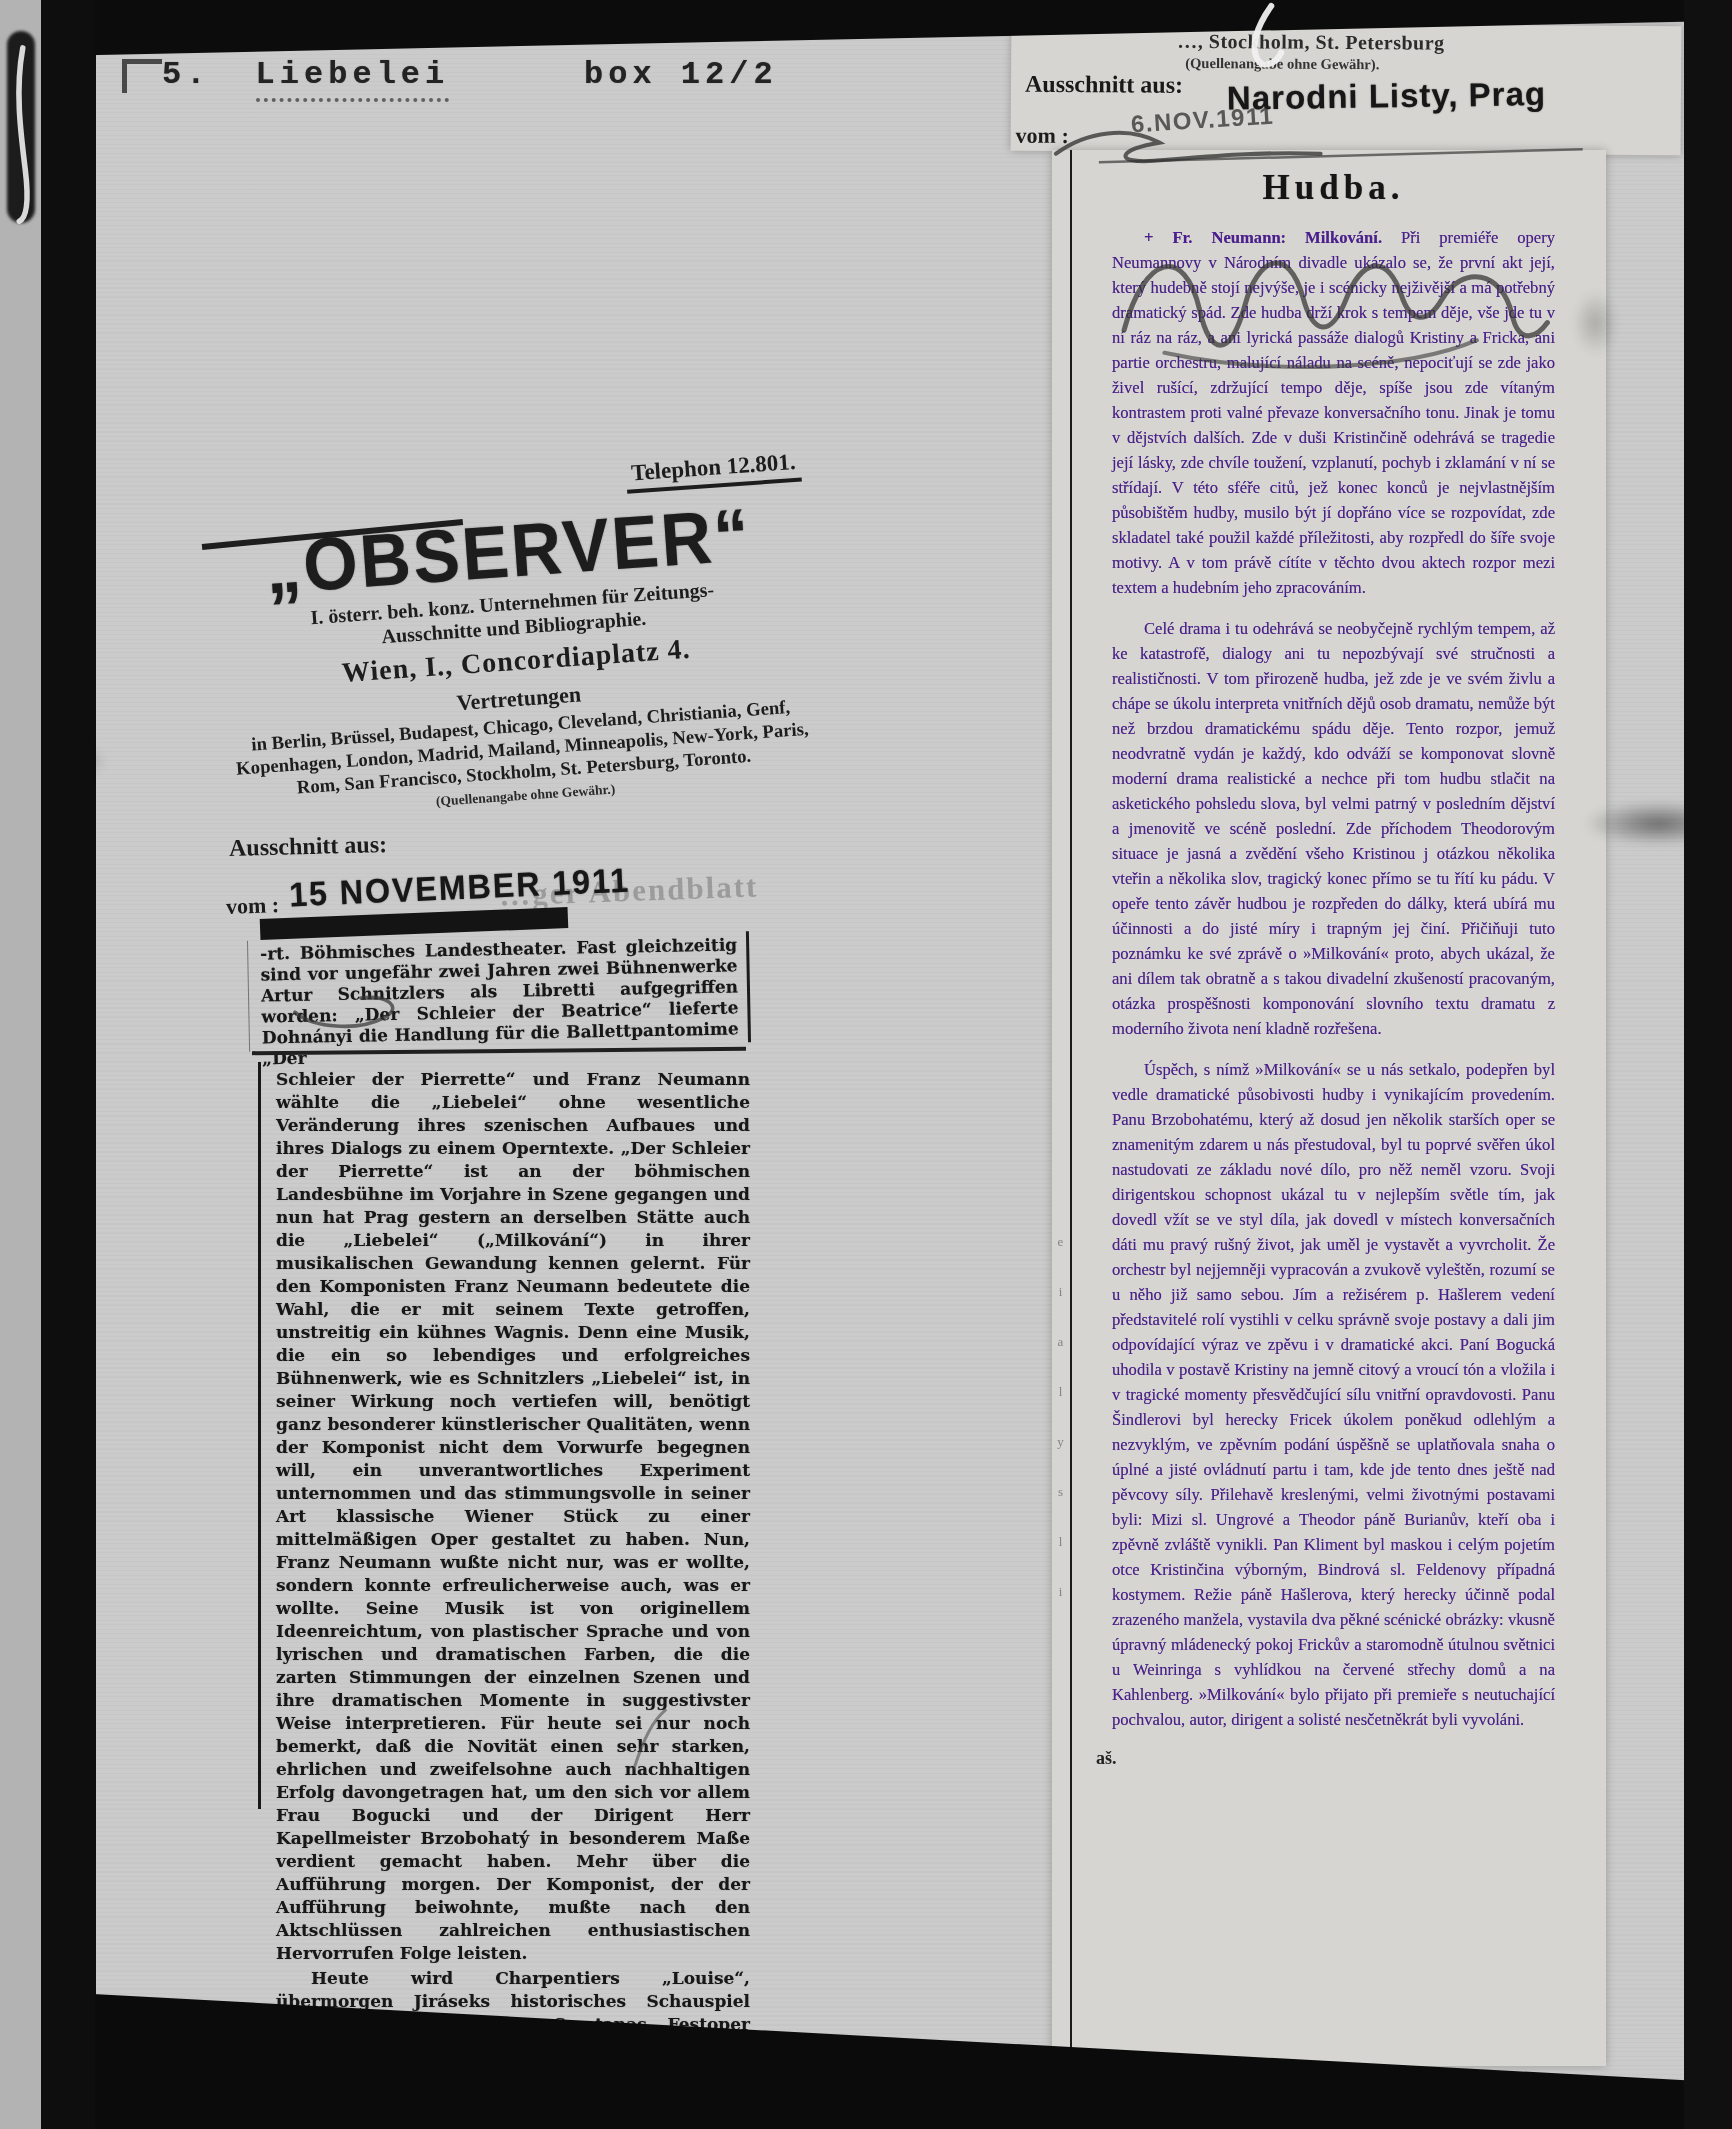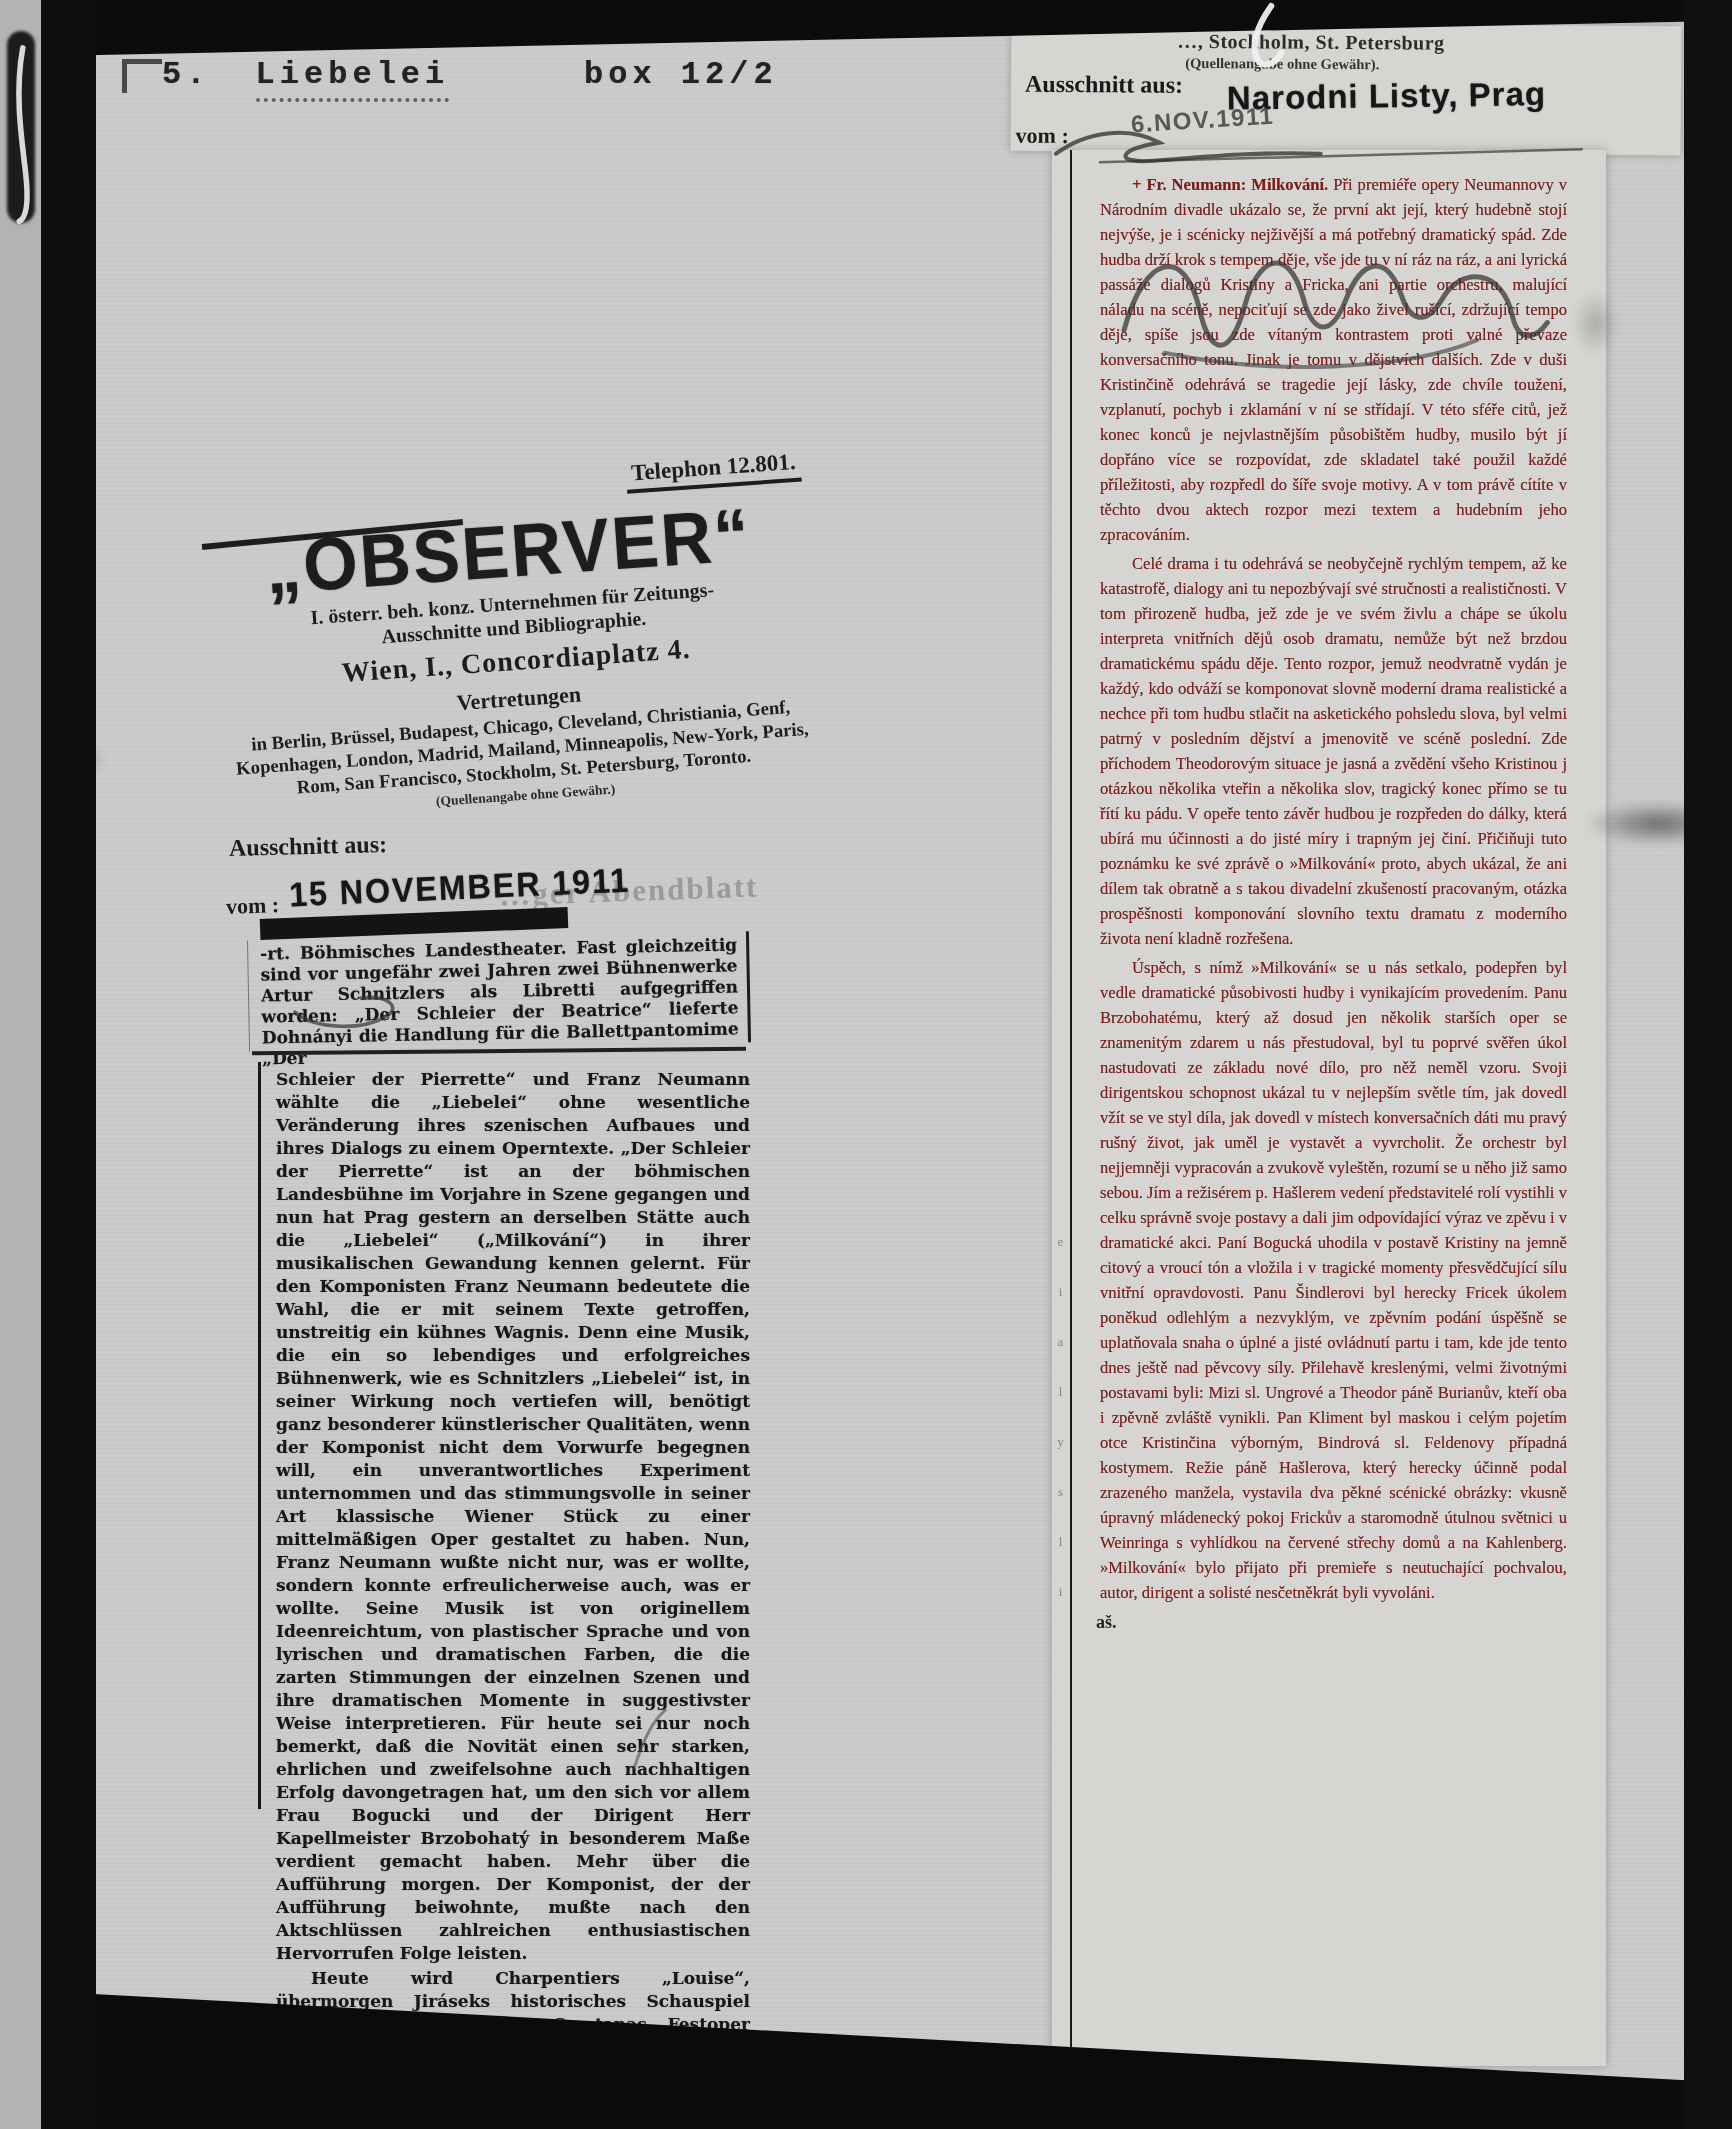--- a/index.html
+++ b/index.html
@@ -74,21 +74,21 @@
   .rsrc{position:absolute;left:216px;top:53px;font-size:33px;letter-spacing:1px;transform:rotate(-1.2deg);}
   .rdate{position:absolute;left:120px;top:83px;font-family:"Liberation Sans",sans-serif;font-weight:700;
          font-size:24px;color:rgba(40,40,40,.72);transform:rotate(-4deg);letter-spacing:1.5px;}
   .rvom{position:absolute;left:5px;top:101px;font-weight:700;font-size:22px;color:#1c1c1c;}
   
   .czclip{left:1052px;top:150px;width:554px;height:1916px;}
   .cz-rule{position:absolute;left:18px;top:0;bottom:0;width:2px;background:#1b1b1b;}
   .cz-inner{position:absolute;left:44px;right:35px;top:18px;}
   .cz-title{text-align:center;font-weight:700;font-size:35px;letter-spacing:5px;color:#151515;
             margin:0 0 17px 0;text-shadow:0 0 1px rgba(20,20,20,.4);}
-  .cz-inner p{margin:4px;font-size:16.6px;line-height:25px;text-align:justify;text-indent:32px;color:#7f1d1d;
+  .cz-inner p{margin:16px;font-size:16.6px;line-height:25px;text-align:justify;text-indent:32px;color:#4c1d95;
               text-shadow:0 0 0.5px rgba(30,30,30,.5);}
   .cz-sig{padding-right:35px;font-size:18px;font-weight:700;margin-top:7px;color:#222;}
   .cz-margin{position:absolute;left:0;top:1084px;height:827px;writing-mode:vertical-rl;
              text-orientation:upright;font-size:13px;letter-spacing:10px;color:rgba(50,50,50,.5);}
   svg.overlay{position:absolute;left:0;top:0;z-index:9;pointer-events:none;}
 </style>
 </head>
 <body>
 
 <div id="stage">
@@ -101,20 +101,21 @@
     <div class="rlab">Ausschnitt aus:</div>
     <div class="rsrc stamp">Narodni Listy, Prag</div>
     <div class="rdate">6.NOV.1911</div>
     <div class="rvom">vom :</div>
   </div>
 
   <div class="clip czclip">
     <div class="cz-rule"></div>
     <div class="cz-margin">e i a l y s l i</div>
     <div class="cz-inner">
+      <h1 class="cz-title">Hudba.</h1>
       <p><strong>+ Fr. Neumann: Milkování.</strong><span> Při premiéře opery Neumannovy v Národním divadle ukázalo se, že první akt její, který hudebně stojí nejvýše, je i scénicky nejživější a má potřebný dramatický spád. Zde hudba drží krok s tempem děje, vše jde tu v ní ráz na ráz, a ani lyrická passáže dialogů Kristiny a Fricka, ani partie orchestru, malující náladu na scéně, nepociťují se zde jako živel rušící, zdržující tempo děje, spíše jsou zde vítaným kontrastem proti valné převaze konversačního tonu. Jinak je tomu v dějstvích dalších. Zde v duši Kristinčině odehrává se tragedie její lásky, zde chvíle toužení, vzplanutí, pochyb i zklamání v ní se střídají. V této sféře citů, jež konec konců je nejvlastnějším působištěm hudby, musilo být jí dopřáno více se rozpovídat, zde skladatel také použil každé příležitosti, aby rozpředl do šíře svoje motivy. A v tom právě cítíte v těchto dvou aktech rozpor mezi textem a hudebním jeho zpracováním.</span></p>
       <p>Celé drama i tu odehrává se neobyčejně rychlým tempem, až ke katastrofě, dialogy ani tu nepozbývají své stručnosti a realističnosti. V tom přirozeně hudba, jež zde je ve svém živlu a chápe se úkolu interpreta vnitřních dějů osob dramatu, nemůže být než brzdou dramatickému spádu děje. Tento rozpor, jemuž neodvratně vydán je každý, kdo odváží se komponovat slovně moderní drama realistické a nechce při tom hudbu stlačit na asketického pohsledu slova, byl velmi patrný v posledním dějství a jmenovitě ve scéně poslední. Zde příchodem Theodorovým situace je jasná a zvědění všeho Kristinou j otázkou několika vteřin a několika slov, tragický konec přímo se tu řítí ku pádu. V opeře tento závěr hudbou je rozpředen do dálky, která ubírá mu účinnosti a do jisté míry i trapným jej činí. Přičiňuji tuto poznámku ke své zprávě o »Milkování« proto, abych ukázal, že ani dílem tak obratně a s takou divadelní zkušeností pracovaným, otázka prospěšnosti komponování slovního textu dramatu z moderního života není kladně rozřešena.</p>
       <p>Úspěch, s nímž »Milkování« se u nás setkalo, podepřen byl vedle dramatické působivosti hudby i vynikajícím provedením. Panu Brzobohatému, který až dosud jen několik starších oper se znamenitým zdarem u nás přestudoval, byl tu poprvé svěřen úkol nastudovati ze základu nové dílo, pro něž neměl vzoru. Svoji dirigentskou schopnost ukázal tu v nejlepším světle tím, jak dovedl vžít se ve styl díla, jak dovedl v místech konversačních dáti mu pravý rušný život, jak uměl je vystavět a vyvrcholit. Že orchestr byl nejjemněji vypracován a zvukově vyleštěn, rozumí se u něho již samo sebou. Jím a režisérem p. Hašlerem vedení představitelé rolí vystihli v celku správně svoje postavy a dali jim odpovídající výraz ve zpěvu i v dramatické akci. Paní Bogucká uhodila v postavě Kristiny na jemně citový a vroucí tón a vložila i v tragické momenty přesvědčující sílu vnitřní opravdovosti. Panu Šindlerovi byl herecky Fricek úkolem poněkud odlehlým a nezvyklým, ve zpěvním podání úspěšně se uplatňovala snaha o úplné a jisté ovládnutí partu i tam, kde jde tento dnes ještě nad pěvcovy síly. Přilehavě kreslenými, velmi životnými postavami byli: Mizi sl. Ungrové a Theodor páně Burianův, kteří oba i zpěvně zvláště vynikli. Pan Kliment byl maskou i celým pojetím otce Kristinčina výborným, Bindrová sl. Feldenovy případná kostymem. Režie páně Hašlerova, který herecky účinně podal zrazeného manžela, vystavila dva pěkné scénické obrázky: vkusně úpravný mládenecký pokoj Frickův a staromodně útulnou světnici u Weinringa s vyhlídkou na červené střechy domů a na Kahlenberg. »Milkování« bylo přijato při premieře s neutuchající pochvalou, autor, dirigent a solisté nesčetněkrát byli vyvoláni.</p>
       <div class="cz-sig">aš.</div>
     </div>
   </div>
 
   <div class="arch" style="left:162px;">
     <span>5.</span>
     <span class="u" style="margin-left:21px;text-align:center;">Liebelei</span>

